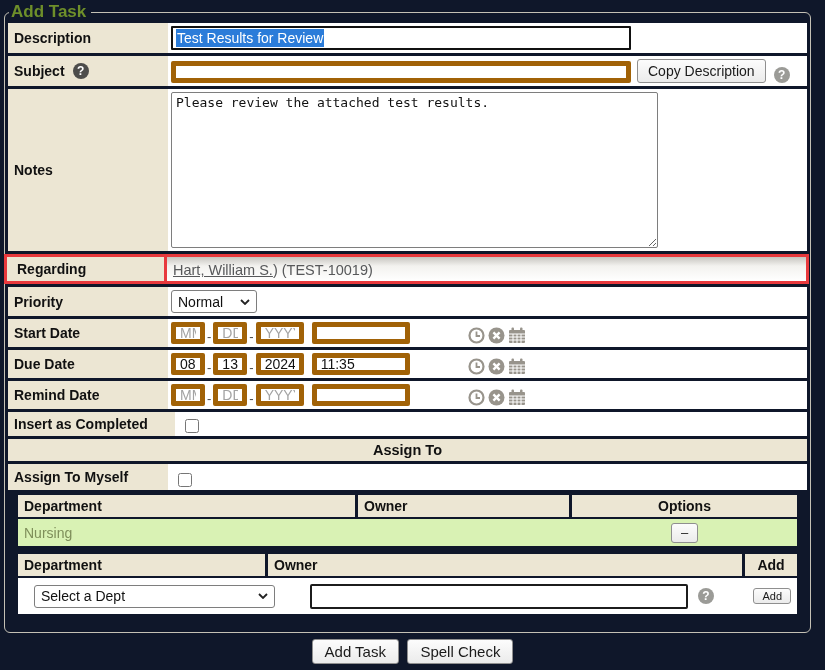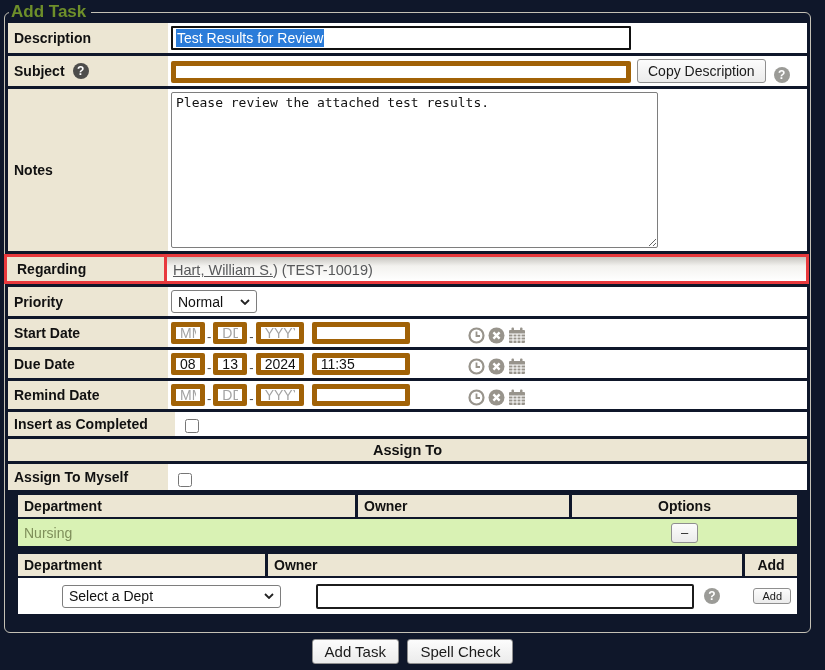--- a/index.html
+++ b/index.html
@@ -100,21 +100,21 @@
   .t1 .th-options { flex: 1; text-align: center; }
   .t1 .trow { margin-top: 2px; background: #d9f2b4; min-height: 27px; align-items: center; }
   .t1 .td-dept { flex: 0 0 340px; font-size: 14px; color: #7e8e5a; padding: 2px 6px; }
   .t1 .td-owner { flex: 0 0 214px; }
   .t1 .td-options { flex: 1; text-align: center; }
 
   .t2 .th-dept { flex: 0 0 247px; margin-right: 3px; }
   .t2 .th-owner { flex: 1; margin-right: 3px; }
   .t2 .th-add { flex: 0 0 52px; text-align: center; }
   .t2 .trow { margin-top: 2px; background: #fff; min-height: 36px; align-items: center; }
-  .t2 .fselect { width: 219px; margin-left: 44px; }
+  .t2 .fselect { width: 241px; margin-left: 16px; }
   .t2 .owner-input { width: 378px; margin-left: 35px; border: 2px solid #1c1c1c; height: 25px; }
   .t2 .help { margin-left: 10px; }
   .t2 .btn.small { margin-left: auto; margin-right: 6px; }
 
   .footer-buttons { text-align: center; margin-top: 6px; }
   .footer-buttons .btn { margin: 0 2px; }
   .ml6 { margin-left: 6px; } .ml8 { margin-left: 8px; }
 </style>
 </head>
 <body>

